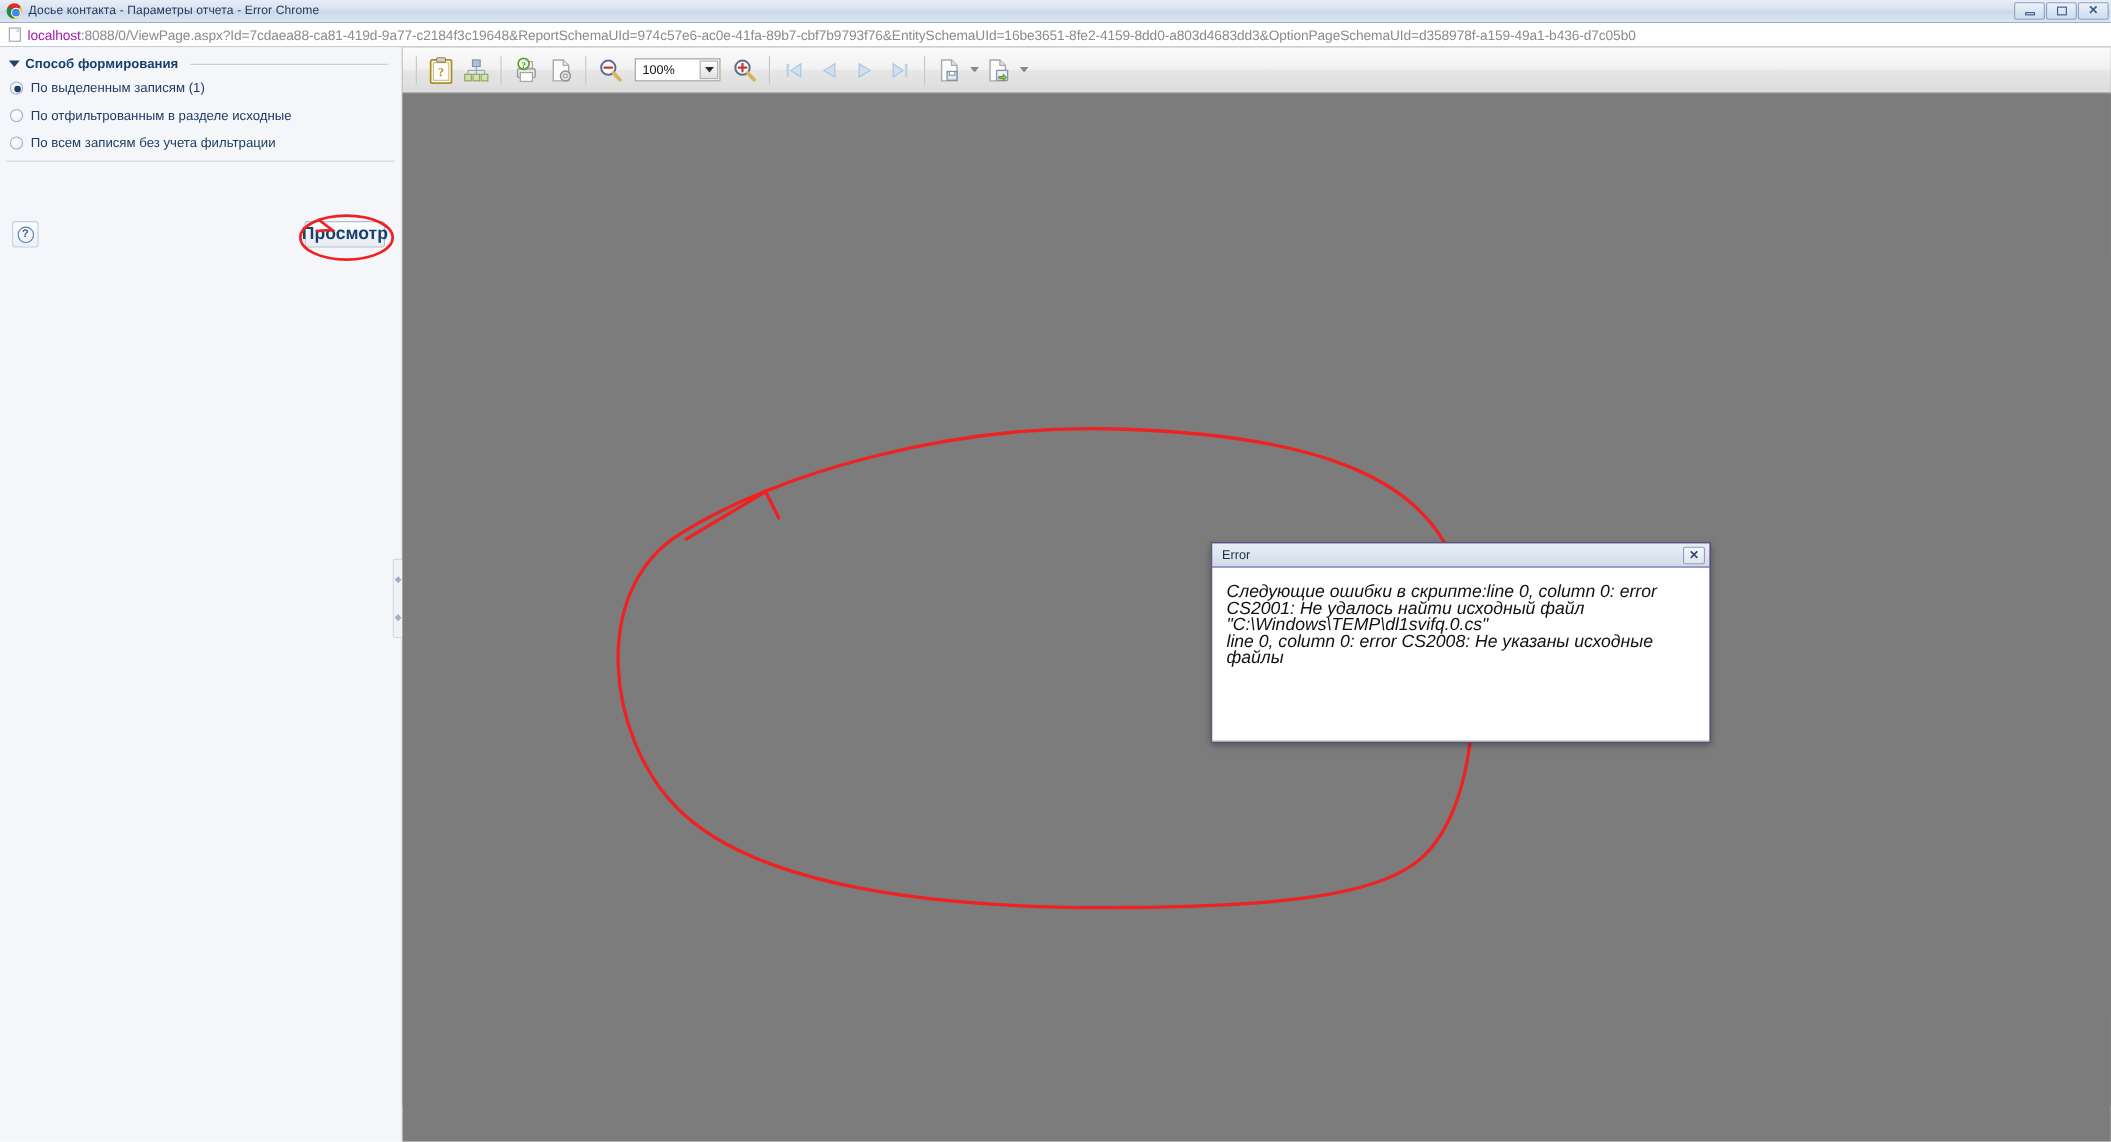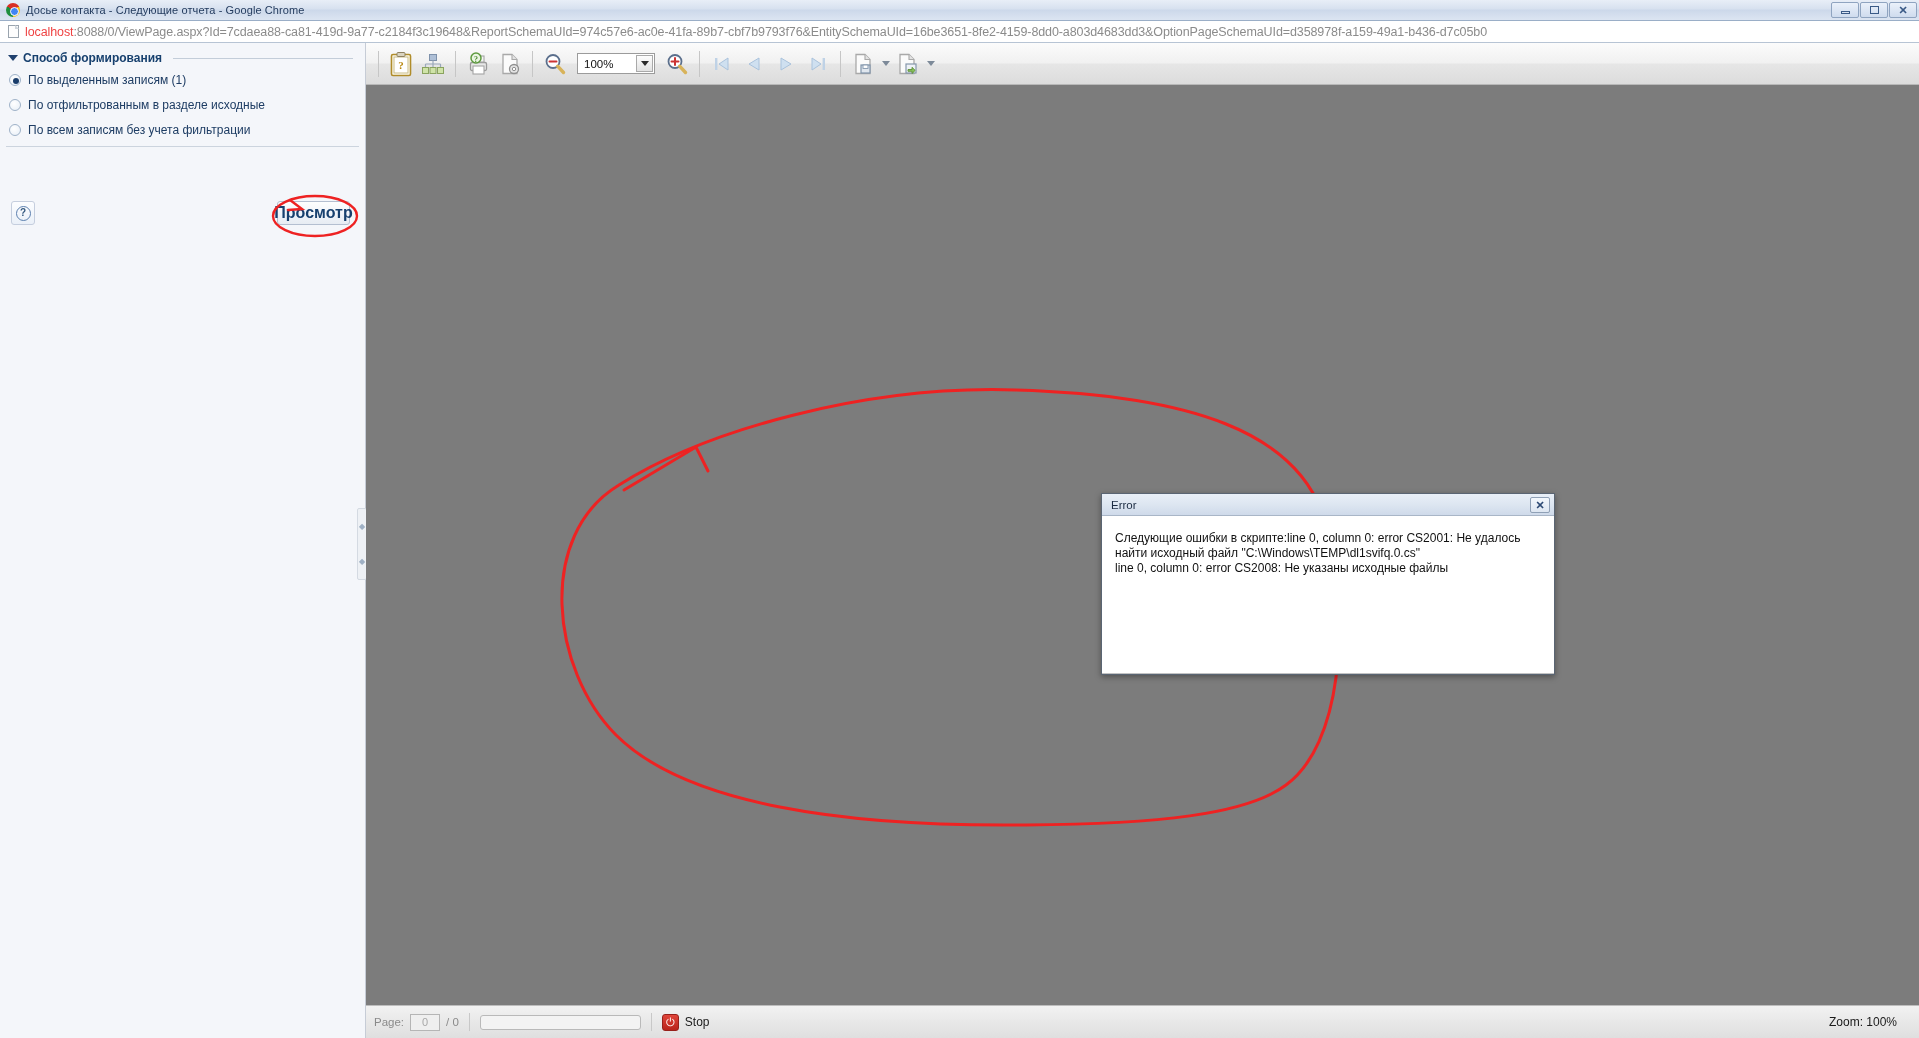--- a/index.html
+++ b/index.html
@@ -102,21 +102,21 @@
     right: -1px; top: -1px;
     border-left: 4px solid #cfd5dc;
     border-top: 4px solid transparent;
   }
   .url-text {
     font-size: 12.5px;
     color: #8b8b8b;
     white-space: nowrap;
     letter-spacing: -0.1px;
   }
-  .url-text .host { color: #ef4444; }
+  .url-text .host { color: #a21caf; }
 
   
   .sidebar {
     position: absolute;
     left: 0; top: 43px;
     width: 366px; height: 995px;
     background: #f4f6fa;
     border-right: 1px solid #c6ccd6;
   }
   .group-header {
@@ -375,24 +375,25 @@
     line-height: 1;
   }
   .dlg-body {
     flex: 1 1 auto;
     background: #ffffff;
     margin: 0;
     padding: 15px 13px 8px 13px;
     border-bottom: 1px solid #c3c3c3;
   }
   .dlg-msg {
-    font-size: 12px;
+    font-size: 16px;
     color: #111111;
     line-height: 15px;
     white-space: pre-line;
+    font-style: italic;
   }
   .dlg-footer {
     height: 49px;
     background: #dcdcdc;
     display: flex;
     align-items: center;
     justify-content: center;
     position: relative;
   }
   .ok-btn {
@@ -479,21 +480,21 @@
     padding-right: 14px;
   }
 </style>
 </head>
 <body>
 
 <div id="app">
 
   <div class="titlebar">
     <span class="chrome-logo"></span>
-    <span class="title-text">Досье контакта - Следующие отчета - Google Chrome</span>
+    <span class="title-text">Досье контакта - Параметры отчета - Error Chrome</span>
     <div class="win-buttons">
       <div class="win-btn">
           <i class="gl-min"></i>
         </div>
       <div class="win-btn">
           <i class="gl-max"></i>
         </div>
       <div class="win-btn">
           <span class="gl-close">✕</span>
         </div>
@@ -684,28 +685,15 @@
       <div class="dlg-title">
         <span class="dlg-title-text">Error</span>
         <div class="dlg-close">✕</div>
       </div>
       <div class="dlg-body">
         <div class="dlg-msg">Следующие ошибки в скрипте:line 0, column 0: error CS2001: Не удалось найти исходный файл "C:\Windows\TEMP\dl1svifq.0.cs"
 line 0, column 0: error CS2008: Не указаны исходные файлы</div>
       </div>
     </div>
 
-    <div class="statusbar">
-      <span class="sb-label">Page:</span>
-      <span class="sb-pagebox">0</span>
-      <span class="sb-of">/ 0</span>
-      <span class="sb-sep"></span>
-      <span class="sb-progress"></span>
-      <span class="sb-sep"></span>
-      <span class="sb-stop">
-        <span class="stop-icon">⏻</span>
-        <span class="sb-stop-text">Stop</span>
-      </span>
-      <span class="sb-zoom">Zoom: 100%</span>
-    </div>
 
   </div>
 </div>
 
 </body></html>

